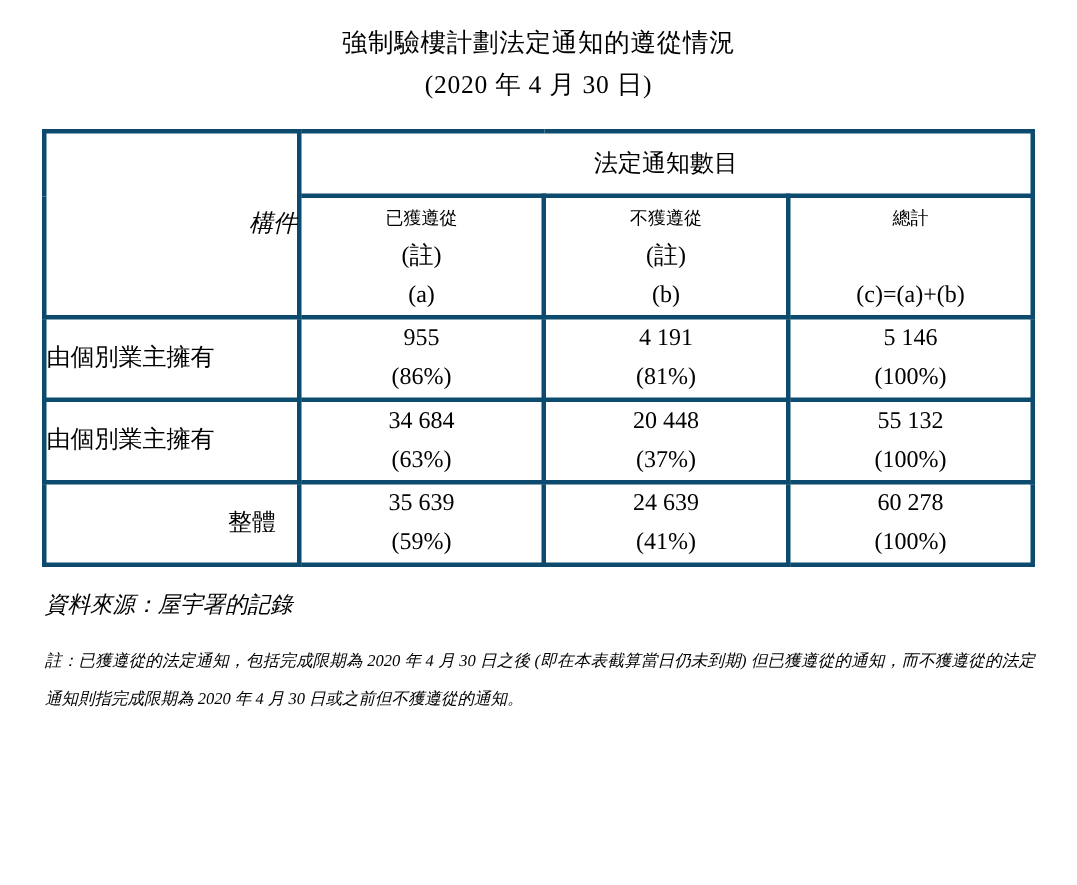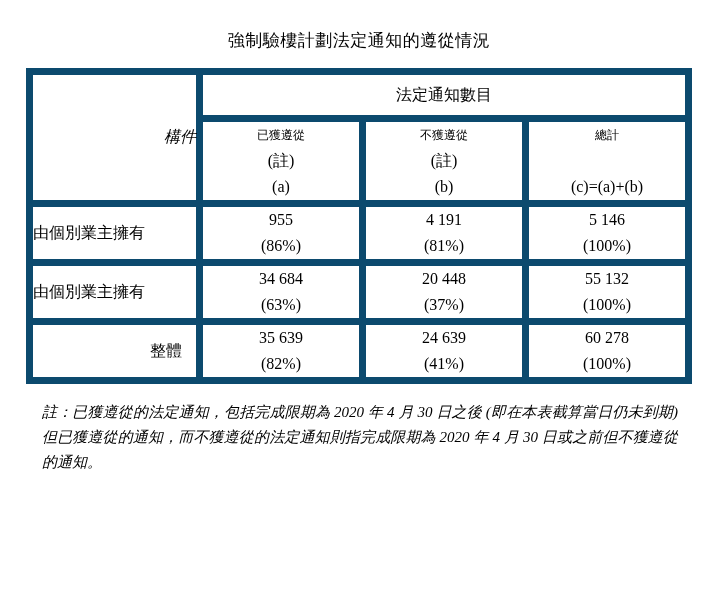--- a/index.html
+++ b/index.html
@@ -12,21 +12,21 @@
     background: #ffffff;
     font-family: "Liberation Serif", "DejaVu Serif", serif;
     color: #000000;
     overflow: hidden;
   }
   .page {
     position: relative;
     width: 718px;
     height: 590px;
     box-sizing: border-box;
-    padding: 12px;
+    padding: 0;
   }
   .title-block {
     text-align: center;
     padding-top: 16px;
   }
   .title-line {
     font-size: 17px;
     line-height: 26px;
     letter-spacing: 0.5px;
   }
@@ -36,21 +36,21 @@
     letter-spacing: 0.5px;
   }
   table.main-table {
     border-collapse: collapse;
     margin: 14px auto 0 auto;
     width: 660px;
     table-layout: fixed;
   }
   table.main-table td,
   table.main-table th {
-    border: 7px solid #0c4a6e;
+    border: 3px solid #0c4a6e;
     font-weight: normal;
     font-size: 16px;
     vertical-align: middle;
     padding: 0;
   }
   .col-comp { width: 170px; }
   .col-num  { width: 163px; }
 
   .hdr-group {
     text-align: center;
@@ -91,33 +91,34 @@
     display: block;
   }
   .source {
     margin: 16px 0 0 30px;
     font-size: 15px;
     font-style: italic;
     font-family: "Liberation Serif", "DejaVu Serif", serif;
   }
   .note {
     margin: 16px 28px 18px 30px;
-    font-size: 15px;
+    font-size: 11px;
     font-style: italic;
     line-height: 25px;
     text-align: justify;
   }
 </style>
 </head>
 <body>
 
 <div class="page">
 
   <div class="title-block">
     <div class="title-line">強制驗樓計劃法定通知的遵從情況</div>
+    <div class="subtitle-line">(2020 年 4 月 30 日)</div>
   </div>
 
   <table class="main-table">
     <colgroup>
       <col class="col-comp">
       <col class="col-num">
       <col class="col-num">
       <col class="col-num">
     </colgroup>
     <tbody>
@@ -172,30 +173,31 @@
         <td class="cell-num">
           <span>55 132</span>
           <span class="pct">(100%)</span>
         </td>
       </tr>
 
       <tr>
         <td class="row-label right">整體</td>
         <td class="cell-num">
           <span>35 639</span>
-          <span class="pct">(82%)</span>
+          <span class="pct">(59%)</span>
         </td>
         <td class="cell-num">
           <span>24 639</span>
           <span class="pct">(41%)</span>
         </td>
         <td class="cell-num">
           <span>60 278</span>
           <span class="pct">(100%)</span>
         </td>
       </tr>
     </tbody>
   </table>
 
+  <div class="source">資料來源：屋宇署的記錄</div>
 
   <div class="note">註：已獲遵從的法定通知，包括完成限期為 2020 年 4 月 30 日之後 (即在本表截算當日仍未到期) 但已獲遵從的通知，而不獲遵從的法定通知則指完成限期為 2020 年 4 月 30 日或之前但不獲遵從的通知。</div>
 
 </div>
 
 </body></html>

